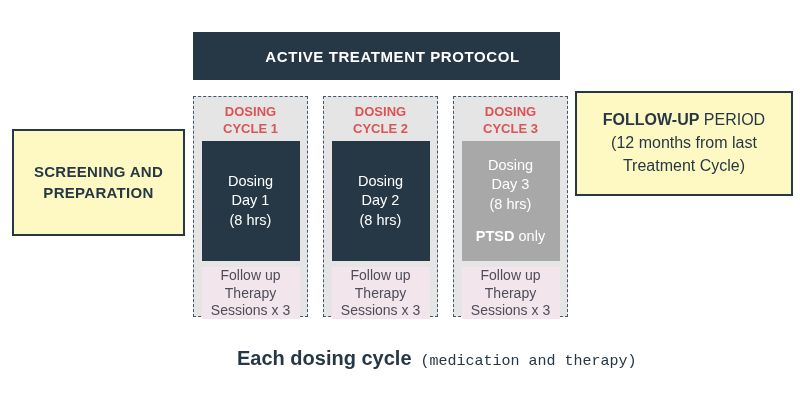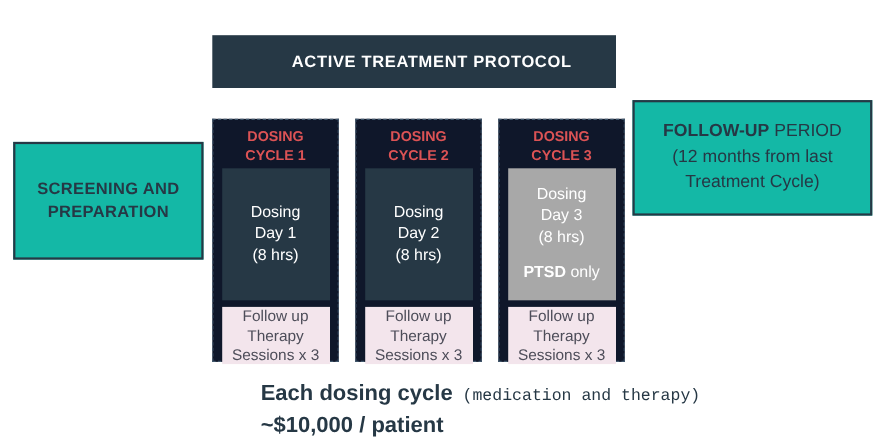--- a/index.html
+++ b/index.html
@@ -11,34 +11,34 @@
   
   .header-bar {
     position: absolute; left: 193px; top: 32px; width: 367px; height: 48px;
     background: #263845; color: #ffffff;
     display: flex; align-items: center; justify-content: center;
     font-weight: bold; font-size: 15px; letter-spacing: 0.6px; padding-left: 32px;
   }
 
   
   .outline-box {
-    position: absolute; border: 2px solid #263845; background: #14b8a6;
+    position: absolute; border: 2px solid #263845; background: #fef9c3;
     display: flex; align-items: center; justify-content: center; text-align: center;
   }
   .screening {
     left: 12px; top: 93px; width: 173px; height: 107px;
     font-weight: bold; font-size: 15px; line-height: 1.35; letter-spacing: 0.3px; margin-top: 36px;
   }
   .followup-period { left: 575px; top: 91px; width: 218px; height: 105px; font-size: 16px; line-height: 1.42; }
   .followup-period .b { font-weight: bold; }
 
   
   .cycle {
-    position: absolute; top: 108px; width: 115px; height: 221px;
-    border: 1.5px dashed #40566B; background: #0f172a; padding: 5px 7px 0;
+    position: absolute; top: 96px; width: 115px; height: 221px;
+    border: 1.5px dashed #40566B; background: #e5e5e5; padding: 5px 7px 0;
   }
   .cycle-1 { left: 193px; }
   .cycle-2 { left: 323px; }
   .cycle-3 { left: 453px; }
   .cycle-label {
     color: #DC5355; font-weight: bold; font-size: 13px; line-height: 1.28;
     text-align: center; margin: 2px 0 4px;
   }
   .day-box {
     width: 98px; height: 120px; margin: 0 auto; background: #263845; color: #ffffff;
@@ -122,16 +122,15 @@
   <div class="outline-box followup-period">
     <div>
       <div><span class="b">FOLLOW-UP</span><span> PERIOD</span></div>
       <div class="pre">(12 months from last
 Treatment Cycle)</div>
     </div>
   </div>
 
   <div class="footer">
     <div class="footer-line1"><span>Each dosing cycle</span><span class="paren"> (medication and therapy)</span></div>
-    <div class="footer-line2">~$10,000 / patient</div>
   </div>
 
 </div>
 
 </body></html>

